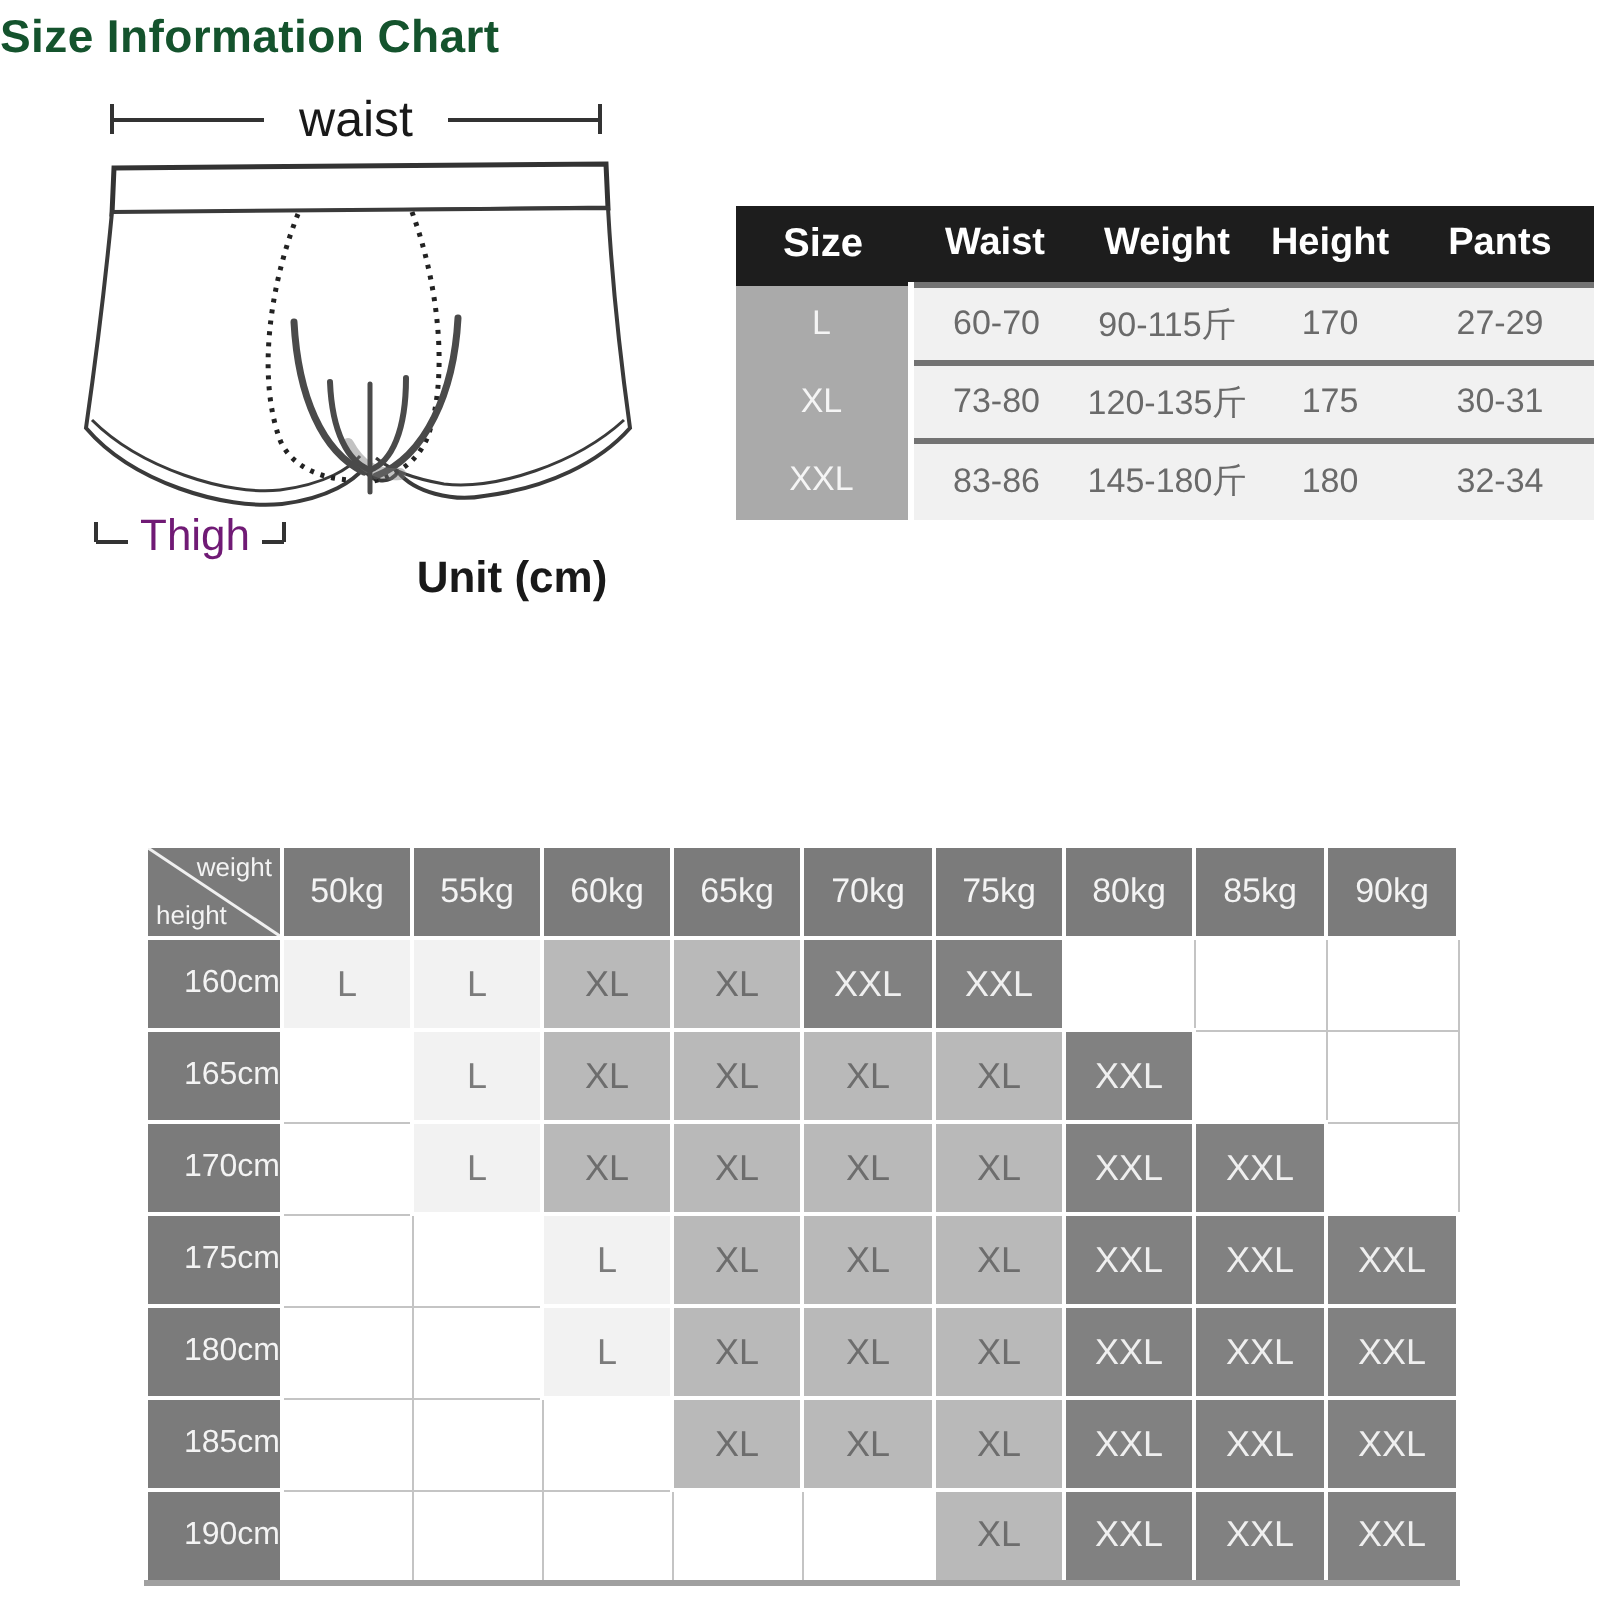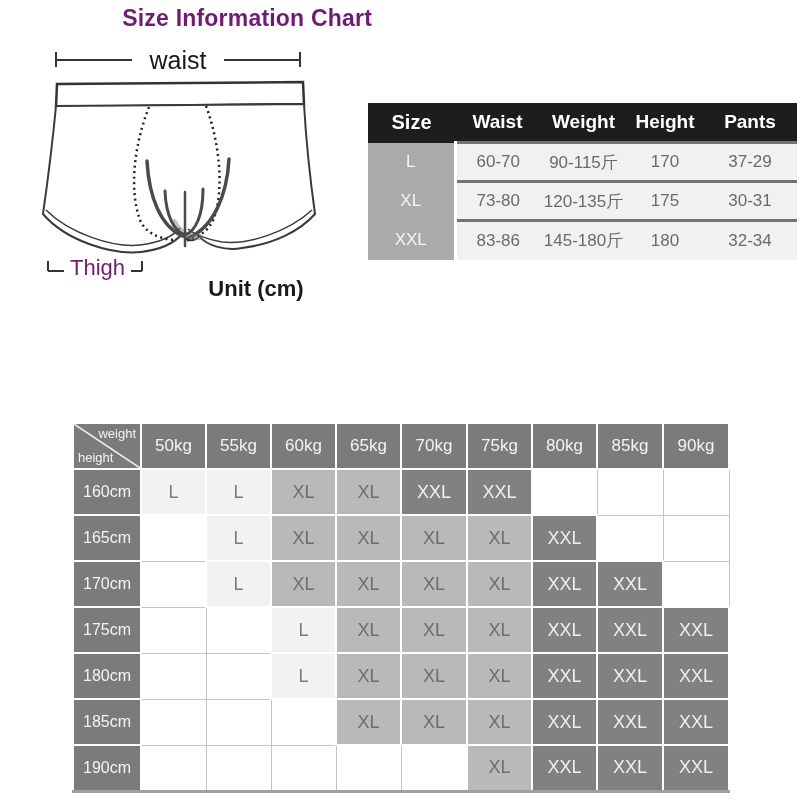--- a/index.html
+++ b/index.html
@@ -3,22 +3,22 @@
 <meta charset="utf-8">
 <style>
   html,body { margin:0; padding:0; background:#ffffff; }
   .canvas {
     position:relative; width:800px; height:800px; background:#ffffff;
     font-family:"Liberation Sans", sans-serif; overflow:hidden;
   }
 
   
   .page-title {
-    position:absolute; left:0; top:5px; width:372px; text-align:right;
-    font-size:23px; font-weight:600; color:#701a75; letter-spacing:0.2px;
+    position:absolute; left:0; top:5px; width:372px; text-align:left;
+    font-size:23px; font-weight:600; color:#14532d; letter-spacing:0.2px;
   }
   .boxer-svg { position:absolute; left:28px; top:40px; width:300px; height:260px; }
   .waist-label {
     position:absolute; left:130px; top:46px; width:96px; text-align:center;
     font-size:25px; color:#191919;
   }
   .thigh-label {
     position:absolute; left:64px; top:255px; font-size:22px; color:#701a75;
     background:#ffffff; padding:0 6px;
   }
@@ -52,21 +52,21 @@
     position:absolute; left:72px; top:422px; width:656px;
     border-collapse:collapse; table-layout:fixed;
     border-bottom:3px solid #a0a0a0;
   }
   .matrix tr { height:46px; }
   .matrix th, .matrix td { text-align:center; vertical-align:middle; padding:0; }
   .matrix thead th, .matrix tbody th {
     background:#7b7b7b; color:#f3f3f3; font-size:17px; font-weight:500;
     border:2px solid #ffffff;
   }
-  .matrix tbody th { font-size:16px; }
+  .matrix tbody th { font-size:16px;text-align:right; }
   .matrix td { font-size:18px; font-weight:500; }
   .matrix td.sz-l   { background:#f2f2f2; color:#7b7b7b; border:2px solid #ffffff; }
   .matrix td.sz-xl  { background:#b9b9b9; color:#6d6d6d; border:2px solid #ffffff; }
   .matrix td.sz-xxl { background:#818181; color:#efefef; border:2px solid #ffffff; }
   .matrix td.sz-empty { background:#ffffff; border:1px solid #c4c4c4; }
 
   .corner-cell { position:relative; }
   .corner-cell svg { position:absolute; left:0; top:0; width:100%; height:100%; }
   .corner-weight {
     position:absolute; top:2px; right:4px; font-size:13px; font-weight:400; color:#f3f3f3;
@@ -140,21 +140,21 @@
         <th>Height</th>
         <th>Pants</th>
       </tr>
     </thead>
     <tbody>
       <tr>
         <th>L</th>
         <td>60-70</td>
         <td>90-115斤</td>
         <td>170</td>
-        <td>37-29</td>
+        <td>27-29</td>
       </tr>
       <tr>
         <th>XL</th>
         <td>73-80</td>
         <td>120-135斤</td>
         <td>175</td>
         <td>30-31</td>
       </tr>
       <tr>
         <th>XXL</th>

